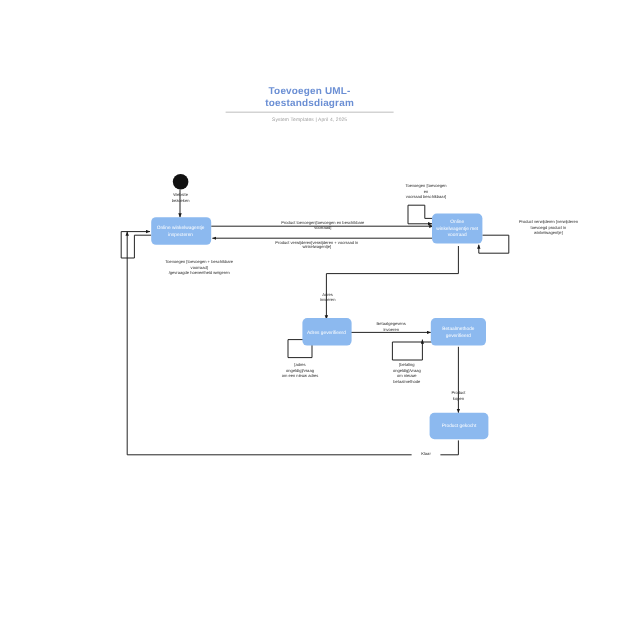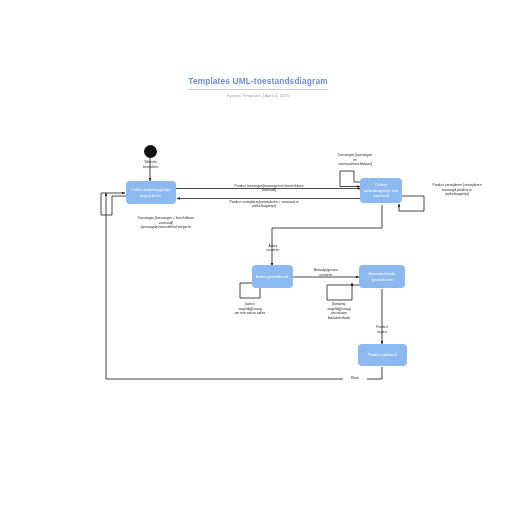--- a/index.html
+++ b/index.html
@@ -80,21 +80,21 @@
     border-radius: 50%;
     background: #111111;
   }
 </style>
 </head>
 <body>
 
 <div id="canvas">
 
   <div class="header">
-    <div class="title">Templates UML-toestandsdiagram</div>
+    <div class="title">Toevoegen UML-toestandsdiagram</div>
     <div class="subtitle">System Templates  |  April 4, 2025</div>
   </div>
 
   <svg width="516" height="516">
     <defs>
       <marker id="ah" markerWidth="5" markerHeight="5" refX="4.2" refY="1.8" orient="auto" markerUnits="strokeWidth">
         <path d="M0,0 L4.4,1.8 L0,3.6 z" fill="#1a1a1a"></path>
       </marker>
     </defs>
     <g stroke="#1a1a1a" stroke-width="0.8" fill="none" marker-end="url(#ah)">

